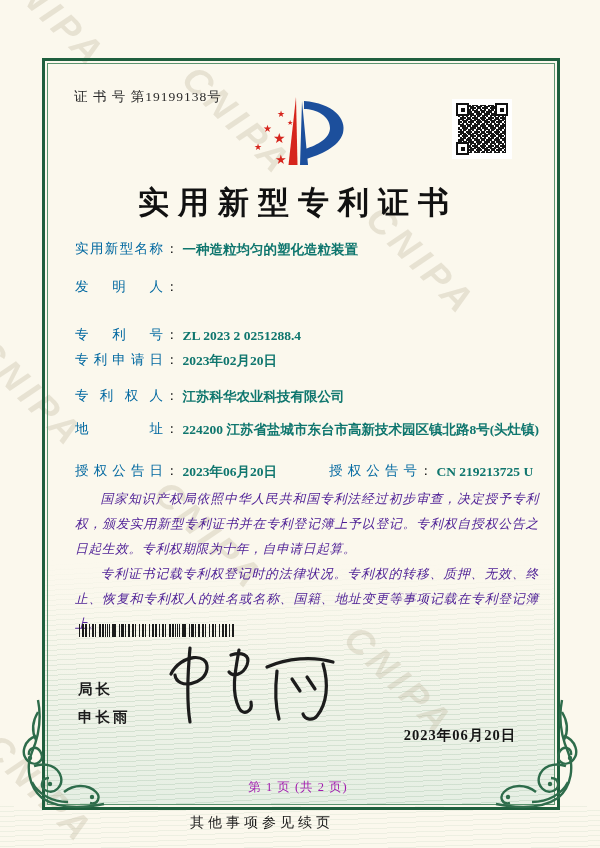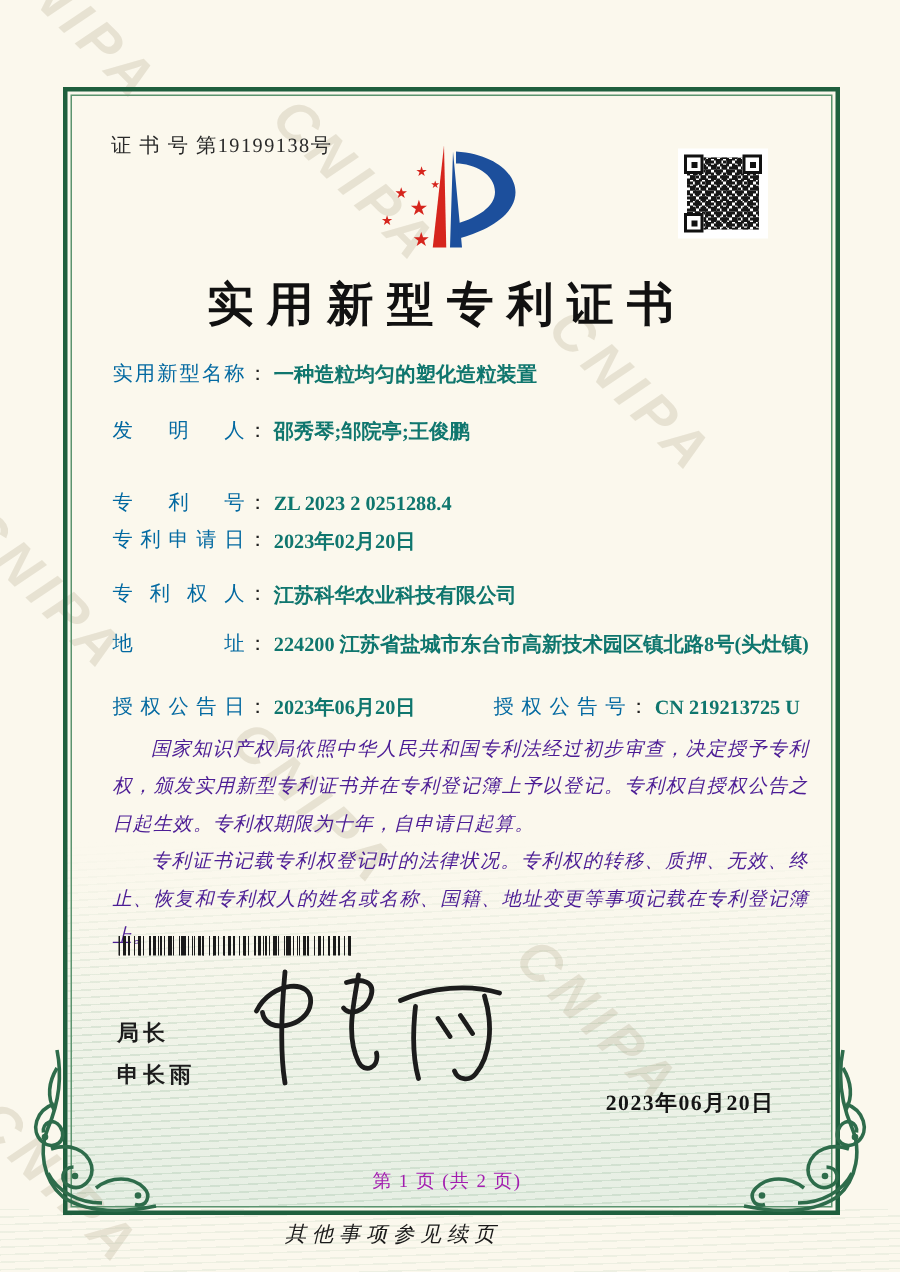--- a/index.html
+++ b/index.html
@@ -98,21 +98,21 @@
     position:absolute;left:370px;top:726px;width:180px;z-index:3;
     text-align:center;font-size:14.5px;font-weight:bold;letter-spacing:1px;color:#151515;
   }
   
   .page-footer{
     position:absolute;left:42px;top:779px;width:512px;z-index:3;
     text-align:center;font-size:12.5px;letter-spacing:1px;color:#a21caf;
   }
   .continuation{
     position:absolute;left:0;top:814px;width:524px;z-index:3;
-    text-align:center;font-size:14px;font-style:italic;letter-spacing:4px;color:#1a1a1a;
+    text-align:center;font-size:14px;letter-spacing:4px;color:#1a1a1a;
   }
 </style>
 </head>
 <body>
 
 <div class="page">
 
   <div class="guilloche"></div>
   <div class="guilloche-outer"></div>
 
@@ -150,21 +150,20 @@
   <div class="title">实用新型专利证书</div>
 
   <div class="frow row-name">
     <span class="flabel">实用新型名称</span>
       <span class="fcolon">：</span>
       <span class="fvalue">一种造粒均匀的塑化造粒装置</span>
   </div>
   <div class="frow row-inventor">
     <span class="flabel">发明人</span>
       <span class="fcolon">：</span>
-      <span class="fvalue">邵秀琴;邹院亭;王俊鹏</span>
   </div>
   <div class="frow row-patno">
     <span class="flabel">专利号</span>
       <span class="fcolon">：</span>
       <span class="fvalue">ZL 2023 2 0251288.4</span>
   </div>
   <div class="frow row-appdate">
     <span class="flabel">专利申请日</span>
       <span class="fcolon">：</span>
       <span class="fvalue">2023年02月20日</span>

